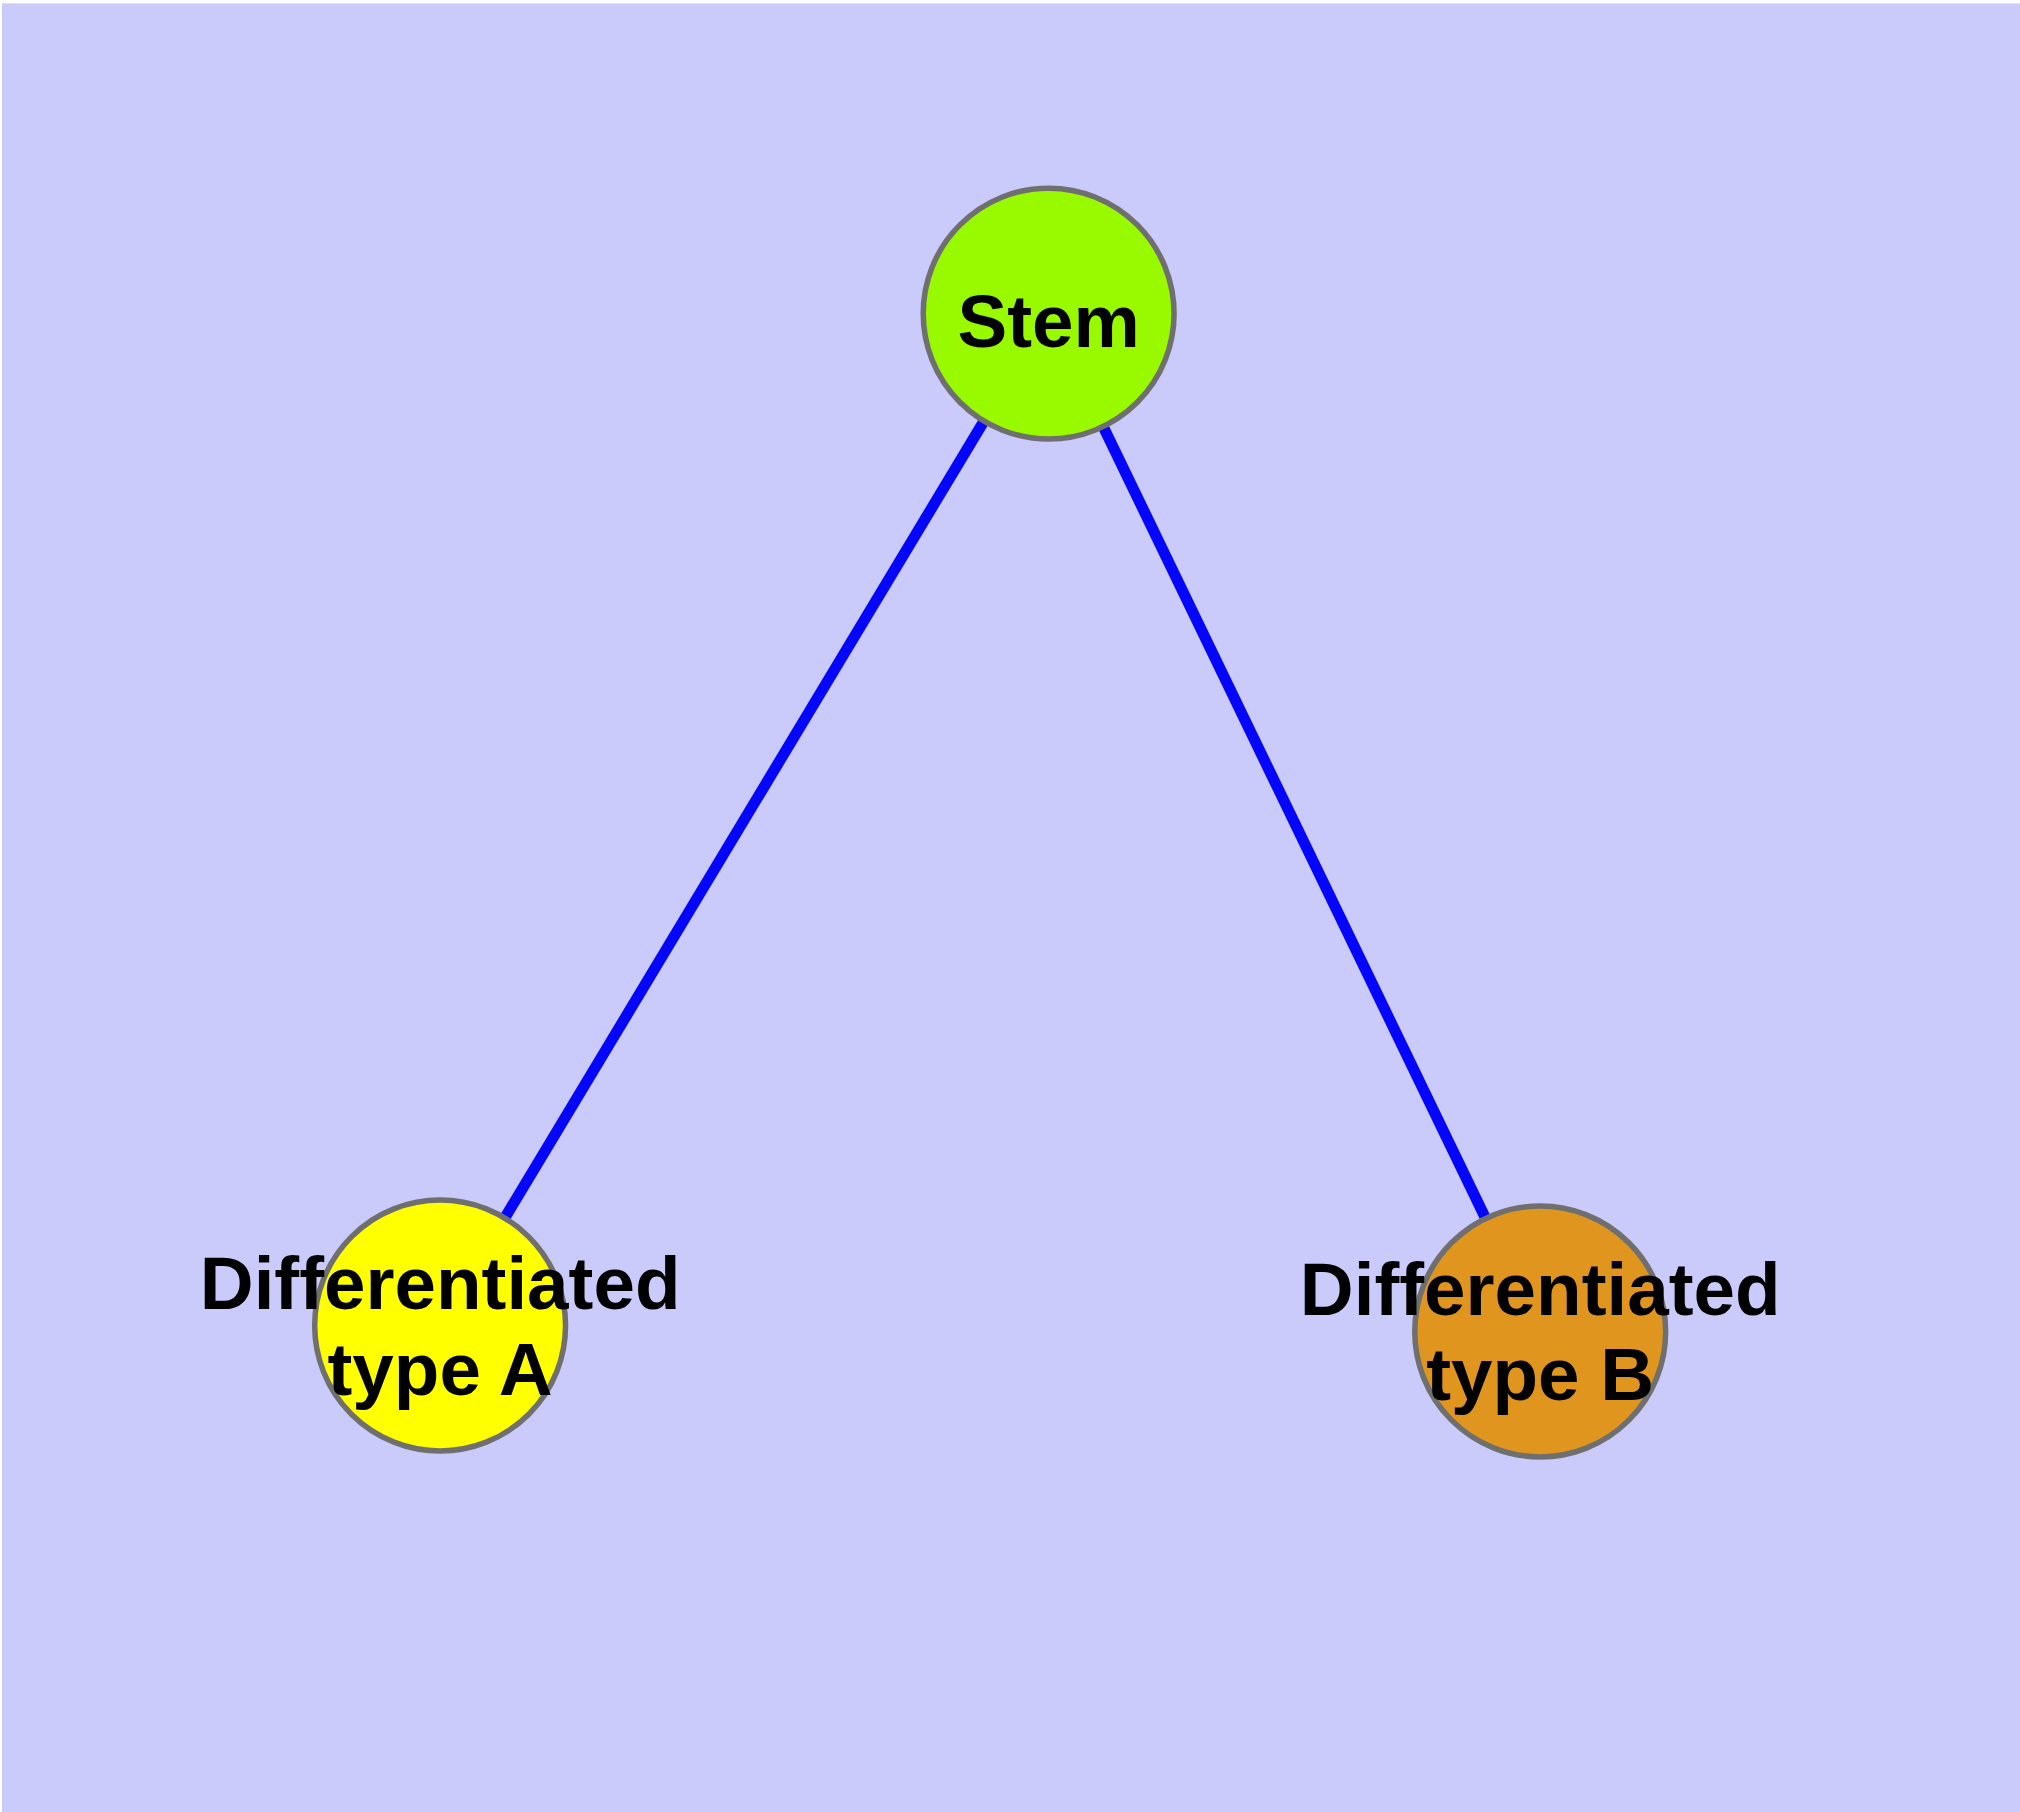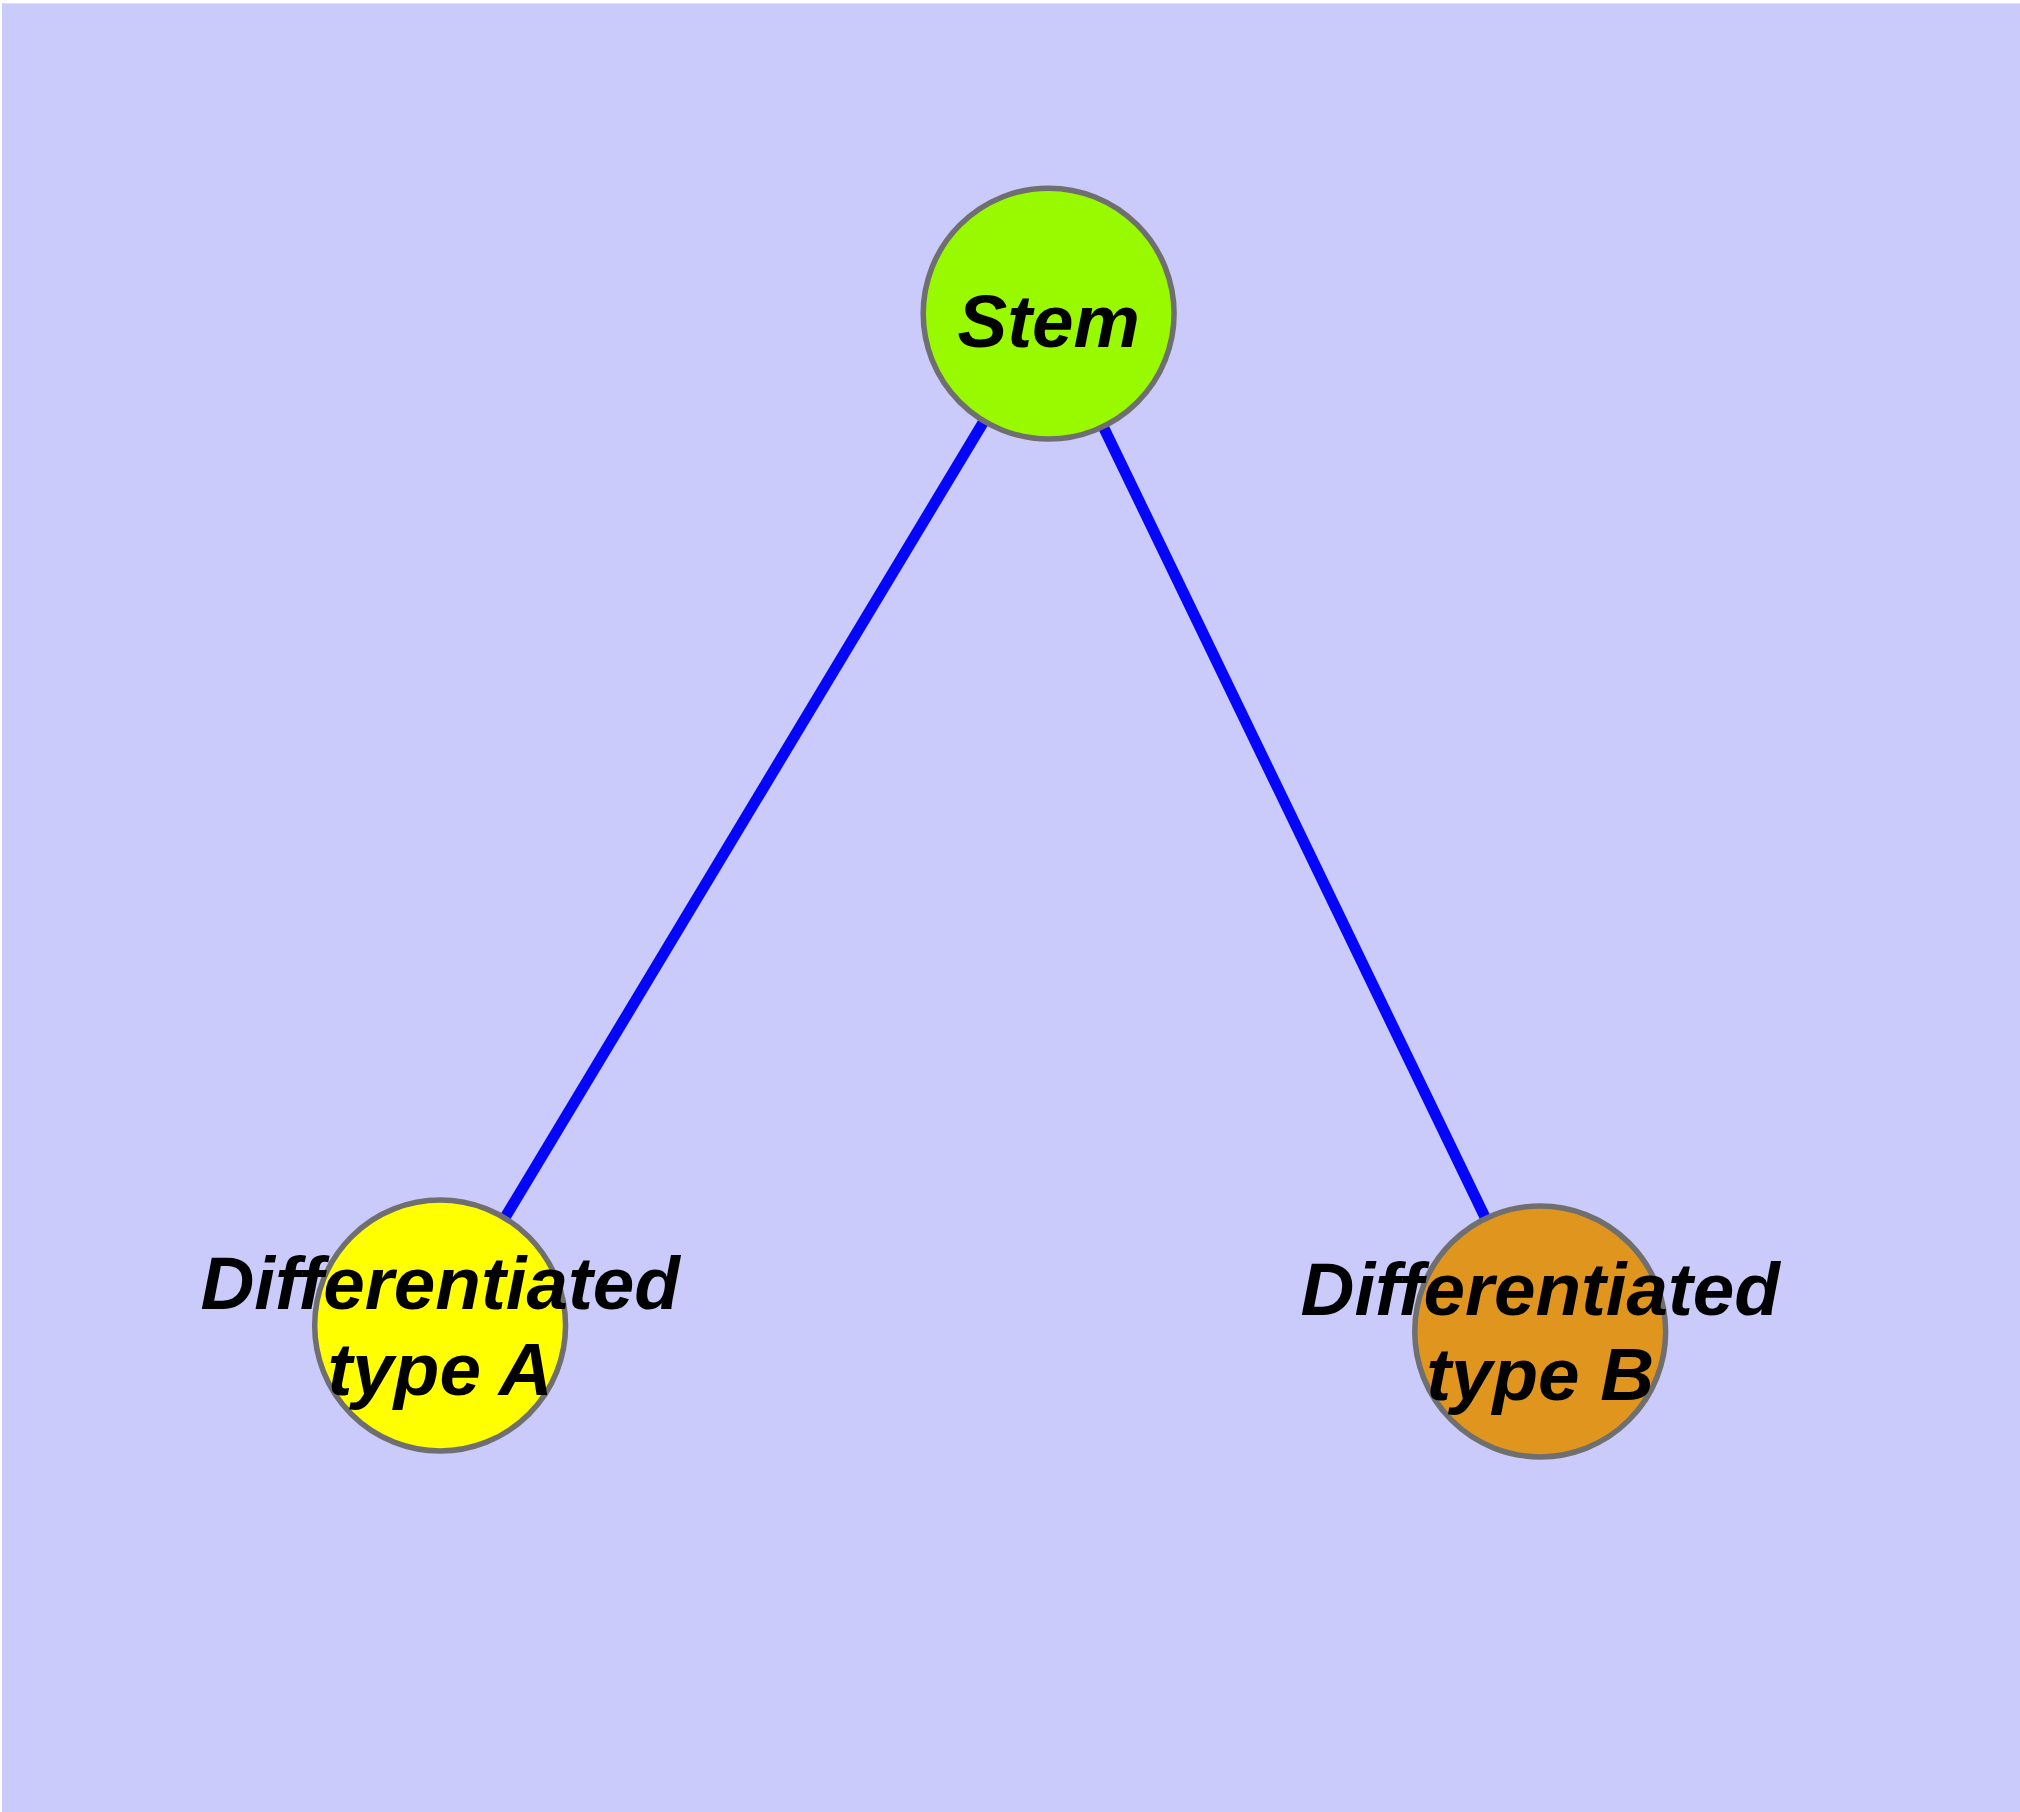--- a/index.html
+++ b/index.html
@@ -6,21 +6,20 @@
     margin: 0;
     padding: 0;
     background: #ffffff; 
     width: 2021px;
     height: 1812px;
     overflow: hidden;
   }
   .stage {
     width: 2021px;
     height: 1408px;
-    font-style: italic;
   }
   svg { display: block; }
   .edge {
     stroke-width: 13;
     fill: none;
   }
   .node {
     stroke-width: 6.5;
   }
   .node-label {

